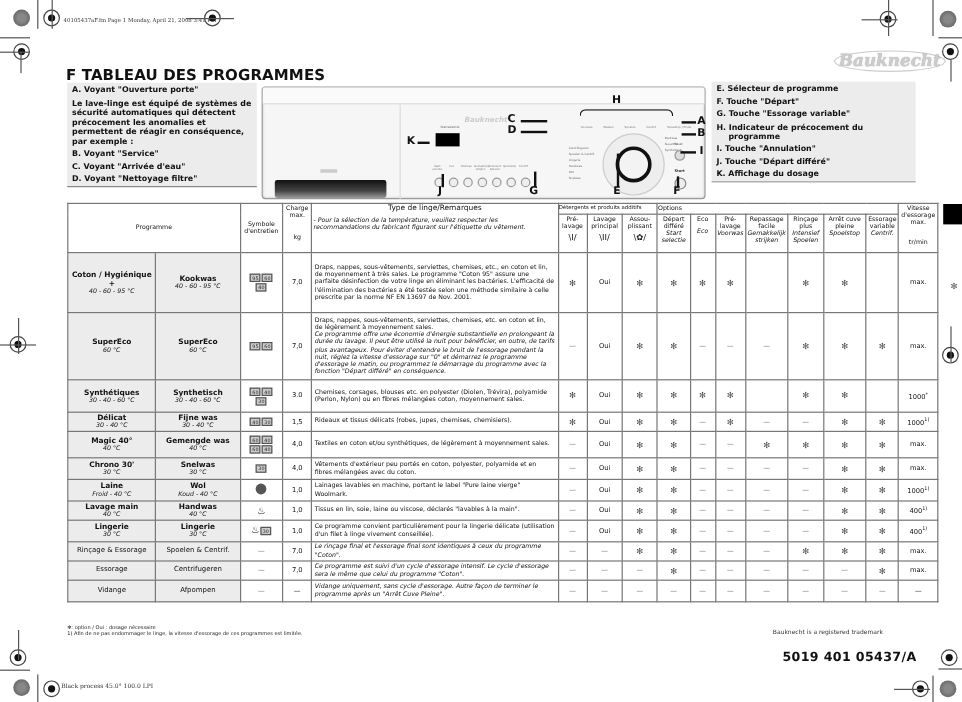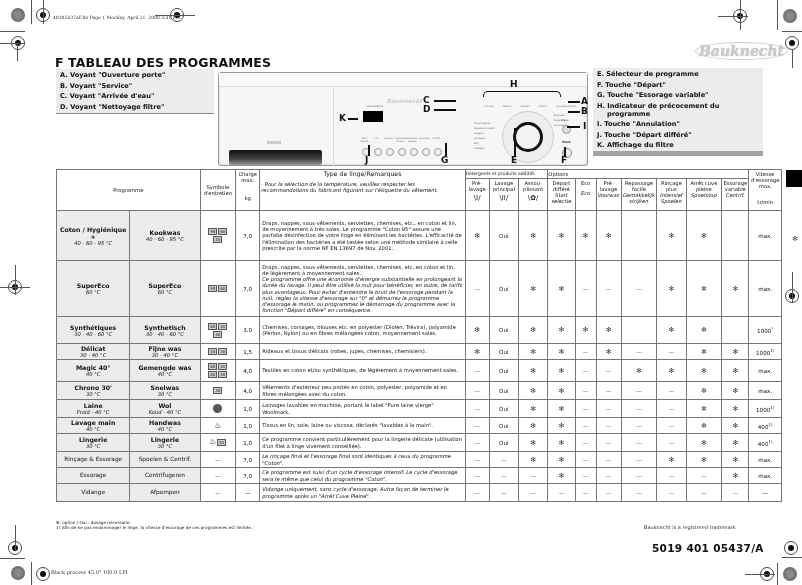--- a/index.html
+++ b/index.html
@@ -15,21 +15,21 @@
 
   .header-meta { position: absolute; left: 53px; top: 15px; font-family: "DejaVu Serif", serif; font-size: 4.5px; color: #333; }
   .footer-meta { position: absolute; left: 51px; top: 569px; font-family: "DejaVu Serif", serif; font-size: 5px; color: #333; }
 
   .page-title { position: absolute; left: 55px; top: 55px; font-size: 12.5px; font-weight: bold; letter-spacing: 0.1px; }
   .brand-logo { position: absolute; left: 695px; top: 42px; font-family: "DejaVu Serif", serif; font-style: italic; font-weight: bold; font-size: 14px; color: #ccc; text-shadow: 0 0 1px #999; }
   .brand-logo span { display: inline-block; border: 1.5px solid #ccc; border-radius: 50%; padding: 0 3px; }
 
   .legend-left { position: absolute; left: 56px; top: 69px; width: 158px; background: #ececec; padding: 2px 4px; font-size: 6.6px; font-weight: bold; line-height: 8px; border-bottom: 1px solid #888; }
   .legend-left p { margin-bottom: 2.5px; }
-  .legend-right { position: absolute; left: 593px; top: 68px; width: 170px; background: #ececec; padding: 2px 4px; font-size: 6.6px; font-weight: bold; line-height: 8px; border-bottom: 5px solid #a3a3a3; }
+  .legend-right { position: absolute; left: 593px; top: 68px; width: 170px; background: #ececec; padding: 2px 4px; font-size: 6.6px; font-weight: bold; line-height: 8px; border-bottom: 1px solid #a3a3a3; }
   .legend-right p { margin-bottom: 2.5px; }
   .legend-right .indent { padding-left: 10px; }
 
   
   .panel { position: absolute; left: 218px; top: 72px; width: 370px; height: 94px; border: 1px solid #999; border-radius: 3px; background: #f6f6f6; box-shadow: inset 0 0 2px #bbb; }
   .panel-top { position: absolute; left: 0; top: 0; right: 0; height: 14px; border-bottom: 1px solid #ddd; background: #fafafa; }
   .panel-drawer { position: absolute; left: 0; top: 14px; width: 115px; height: 79px; border-right: 1px solid #ddd; }
   .drawer-slot { position: absolute; left: 48px; top: 54px; width: 14px; height: 3px; background: #ccc; }
   .drawer-handle { position: absolute; left: 10px; top: 63px; width: 93px; height: 15px; background: linear-gradient(#111, #444 60%, #999); border-radius: 2px; }
   .panel-logo { position: absolute; left: 168px; top: 24px; font-size: 6px; color: #ccc; font-weight: bold; font-style: italic; }
@@ -119,34 +119,35 @@
 <div class="regmark" style="left:760px;top:567px;"></div>
 <div class="hline" style="left:745px;top:574px;width:30px;"></div>
 <div class="vline" style="left:777px;top:563px;height:22px;"></div>
 <div class="grayball" style="left:783px;top:567px;"></div>
 
 <div class="page-title">F TABLEAU DES PROGRAMMES</div>
 <div class="brand-logo"><span>Bauknecht</span></div>
 
 <div class="legend-left">
   <p>A. Voyant "Ouverture porte"</p>
+  <p>Le lave-linge est équipé de systèmes de sécurité automatiques qui détectent précocement les anomalies et permettent de réagir en conséquence, par exemple :</p>
   <p>B. Voyant "Service"</p>
   <p>C. Voyant "Arrivée d'eau"</p>
   <p style="margin-bottom:0">D. Voyant "Nettoyage filtre"</p>
 </div>
 
 <div class="legend-right">
   <p>E.  Sélecteur de programme</p>
   <p>F.  Touche "Départ"</p>
   <p>G.  Touche "Essorage variable"</p>
   <p style="margin-bottom:0">H.  Indicateur de précocement du</p>
   <p class="indent">programme</p>
   <p>I. Touche "Annulation"</p>
   <p>J. Touche "Départ différé"</p>
-  <p style="margin-bottom:0">K. Affichage du filtre</p>
+  <p style="margin-bottom:0">K. Affichage du dosage</p>
 </div>
 
 <div class="panel">
   <div class="panel-top"></div>
   <div class="panel-drawer">
     <div class="drawer-slot"></div>
     <div class="drawer-handle"></div>
   </div>
   <div class="panel-logo">Bauknecht</div>
   <div class="display-label">Startselectie</div>

